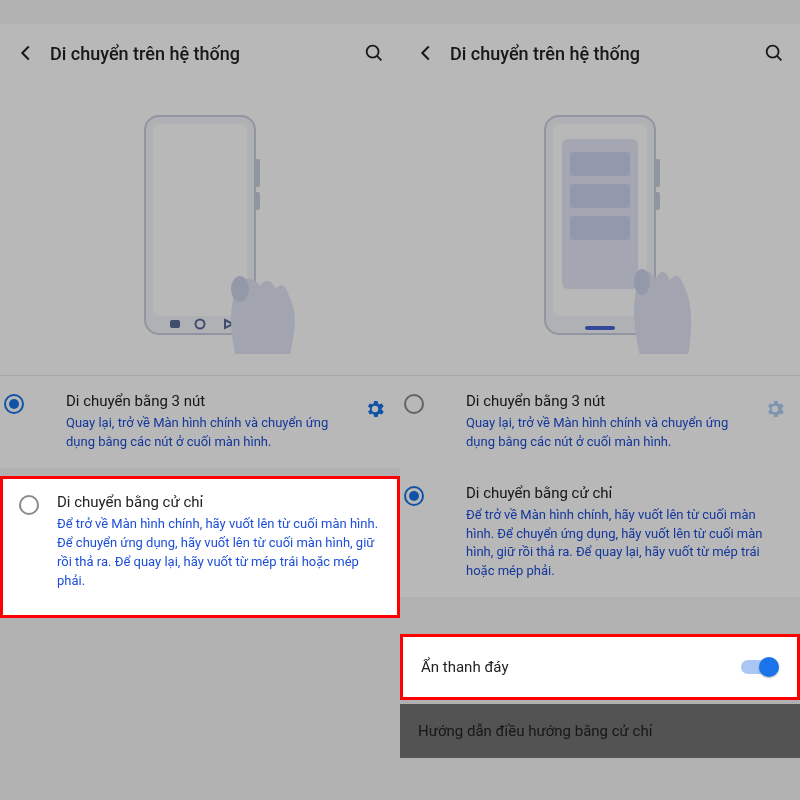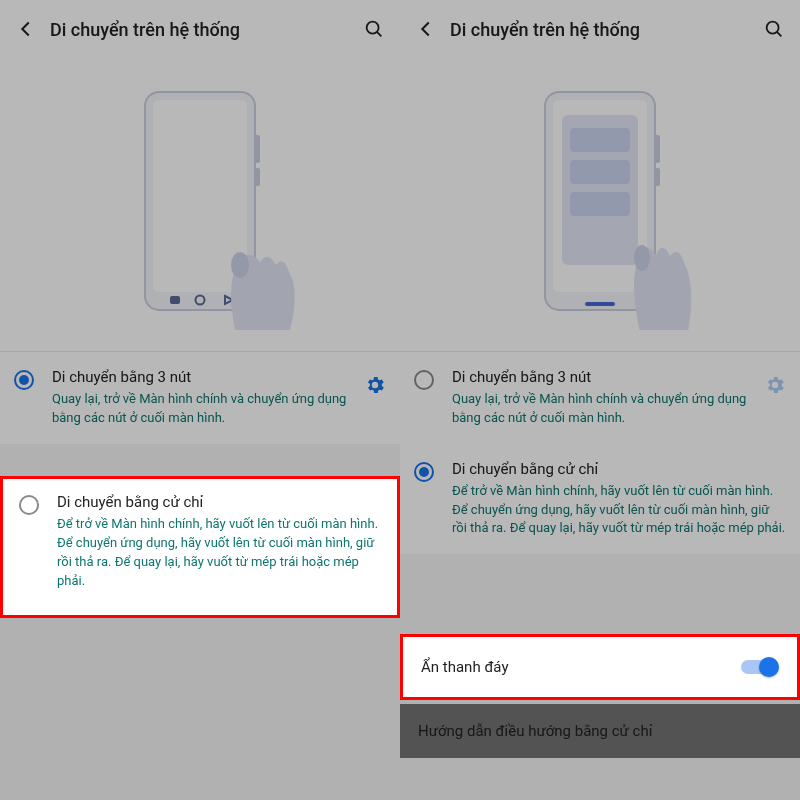--- a/index.html
+++ b/index.html
@@ -29,20 +29,21 @@
     background: rgba(0,0,0,0.28);
     pointer-events: none;
     z-index: 5;
   }
   .header {
     display: flex;
     align-items: center;
     height: 58px;
     padding: 0 14px;
     background: #fff;
+    margin-top: 24px;
   }
   .header .back {
     width: 24px; height: 24px;
     display:flex;align-items:center;justify-content:center;
   }
   .header .title {
     flex: 1;
     font-size: 18px;
     font-weight: 500;
     color: #222;
@@ -59,23 +60,24 @@
     align-items:center;
     justify-content:center;
     border-bottom:1px solid #e8e8e8;
   }
   .options {
     background:#fff;
   }
   .option-row {
     display:flex;
     align-items:flex-start;
-    padding: 16px 14px 16px 14px;
+    padding: 16px 14px 16px 4px;
     position:relative;
     background:#fff;
+    gap:24px;
   }
   .radio {
     width:20px;height:20px;
     border-radius:50%;
     border:2px solid #8a8a8a;
     margin-top:2px;
     flex-shrink:0;
     position:relative;
   }
   .radio.selected {
@@ -92,21 +94,21 @@
     margin-left:18px;
     flex:1;
   }
   .opt-title {
     font-size:15px;
     color:#222;
     margin-bottom:4px;
   }
   .opt-desc {
     font-size:13px;
-    color:#0f766e;
+    color:#1d4ed8;
     line-height:1.45;
   }
   .gear {
     width:22px;height:22px;
     margin-top:6px;
     flex-shrink:0;
   }
   .gear.dimmed { opacity:0.35; }
   .highlight-box {
     position:absolute;

